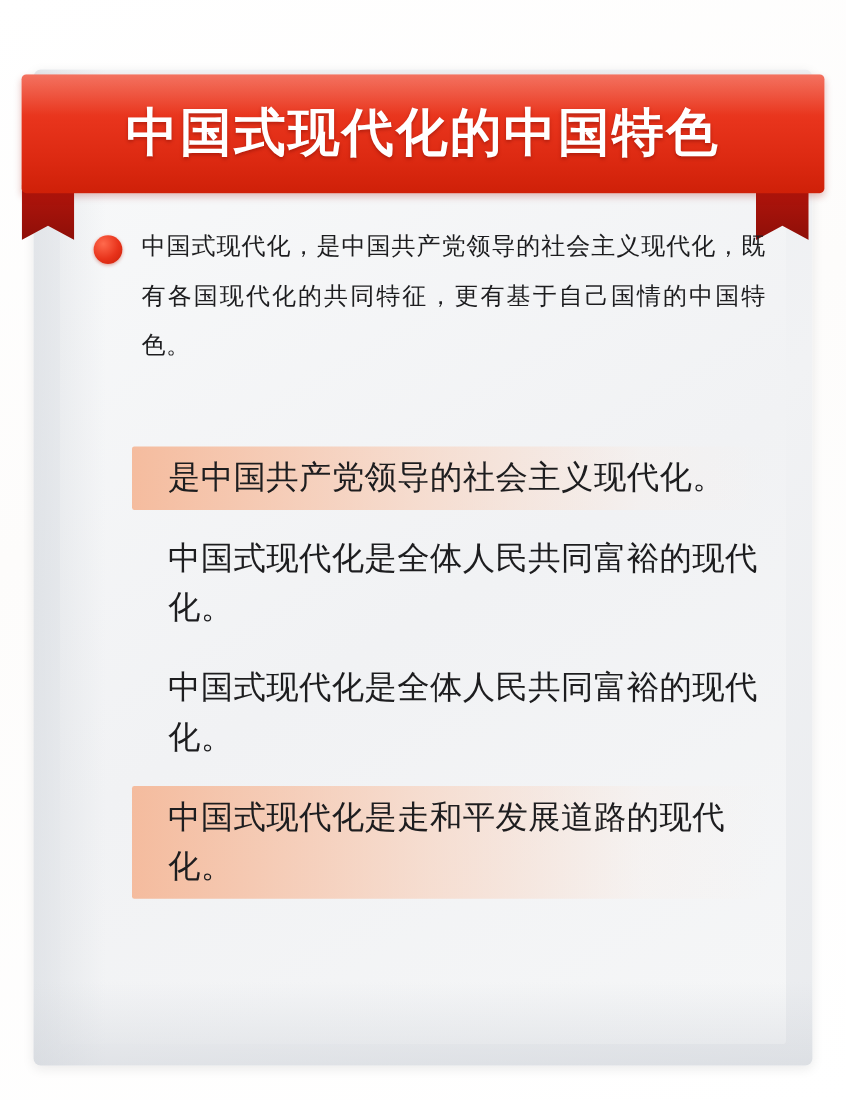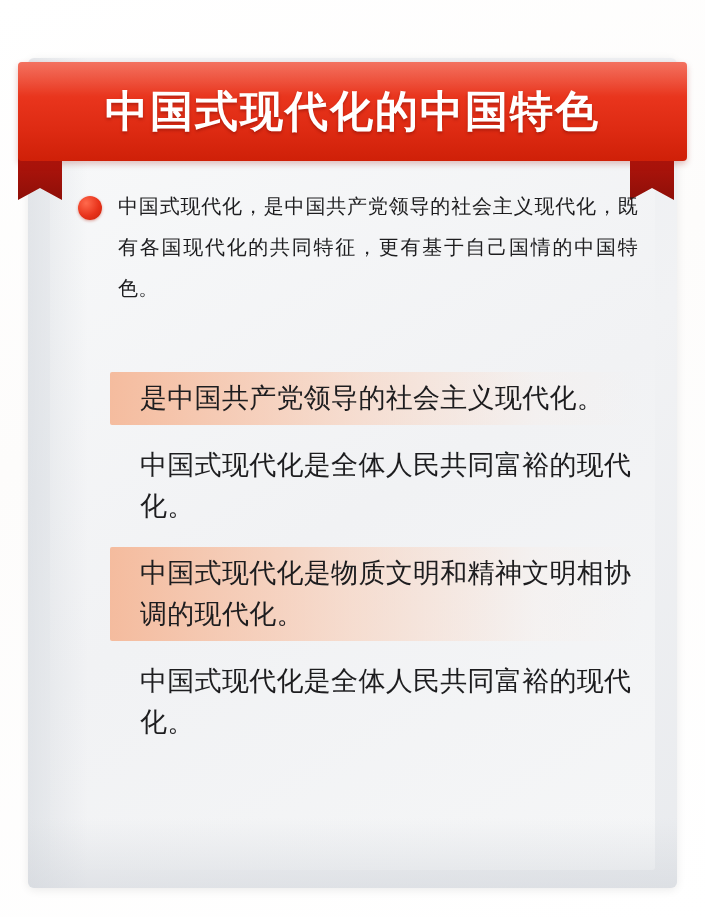--- a/index.html
+++ b/index.html
@@ -197,21 +197,21 @@
     <span id="lead-text">中国式现代化，是中国共产党领导的社会主义现代化，既有各国现代化的共同特征，更有基于自己国情的中国特色。</span>
   </div>
 
   <div id="items">
     <div class="item hl">
       <span class="item-text">是中国共产党领导的社会主义现代化。</span>
     </div>
     <div class="item">
       <span class="item-text">中国式现代化是全体人民共同富裕的现代化。</span>
     </div>
-    <div class="item hl">
-      <span class="item-text">中国式现代化是物质文明和精神文明相协调的现代化。</span>
-    </div>
     <div class="item">
       <span class="item-text">中国式现代化是全体人民共同富裕的现代化。</span>
     </div>
+    <div class="item hl">
+      <span class="item-text">中国式现代化是走和平发展道路的现代化。</span>
+    </div>
   </div>
 
 </div>
 
 </body></html>

